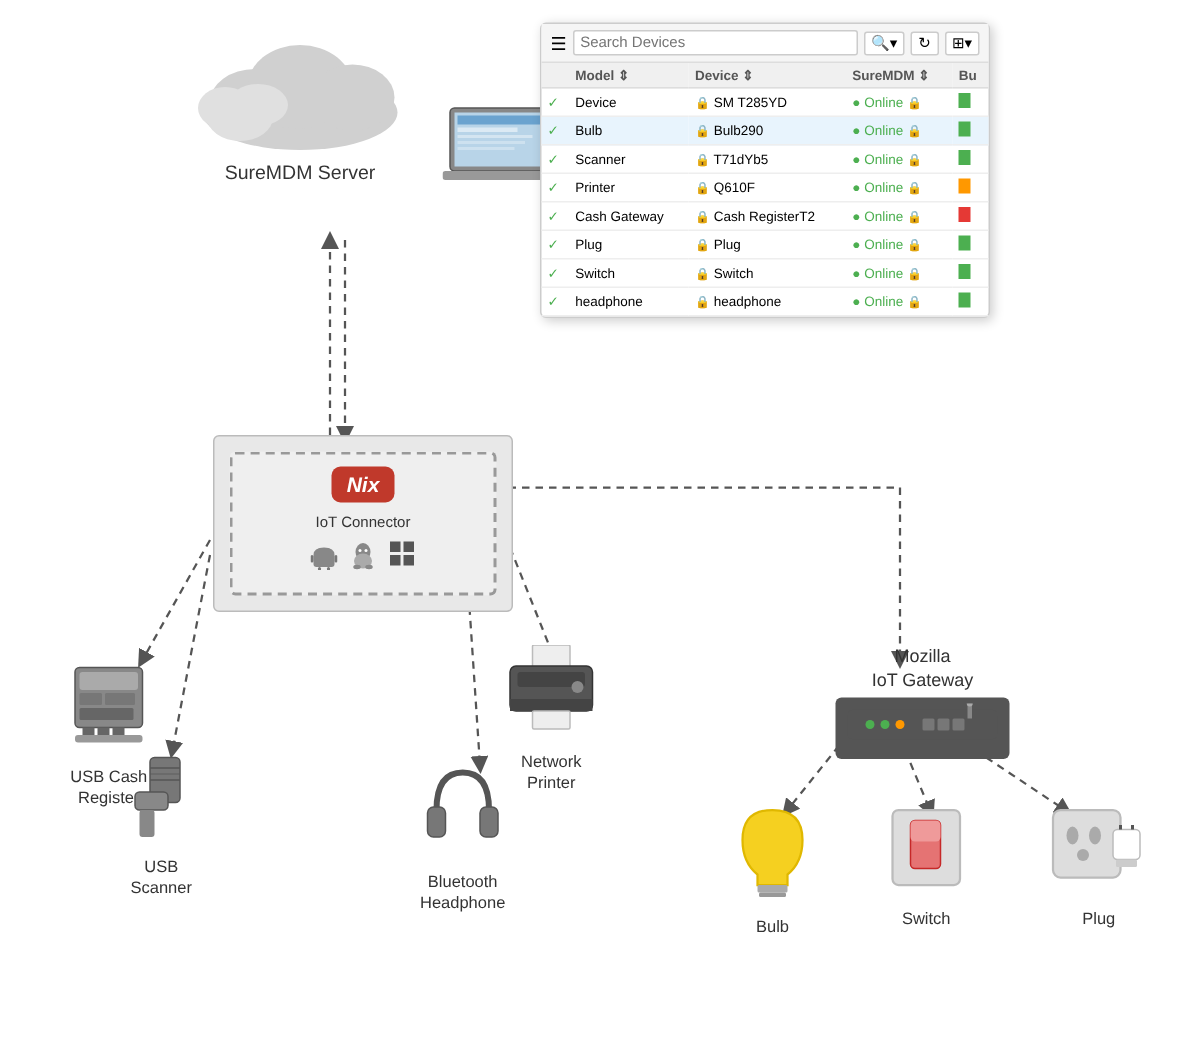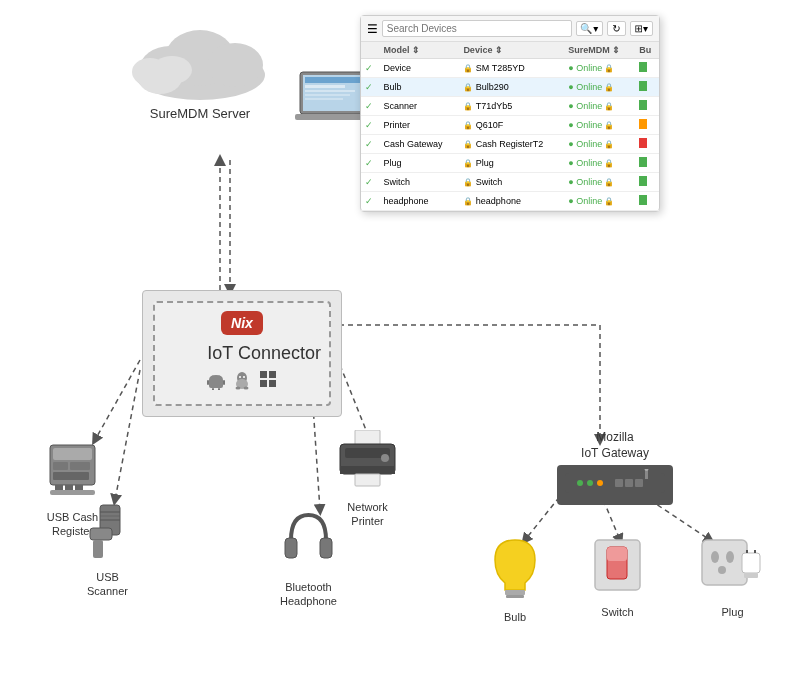--- a/index.html
+++ b/index.html
@@ -117,24 +117,23 @@
       background: #c0392b;
       color: #fff;
       border-radius: 6px;
       padding: 4px 10px;
       font-size: 14px;
       font-style: italic;
       font-weight: bold;
       margin-bottom: 8px;
     }
     .iot-label {
-      font-size: 18px;
+      font-size: 10px;
       color: #333;
       font-weight: normal;
-      text-align: right;
     }
     .os-icons {
       margin-top: 6px;
       font-size: 16px;
       color: #555;
       display: flex;
       justify-content: center;
       gap: 8px;
     }
 

